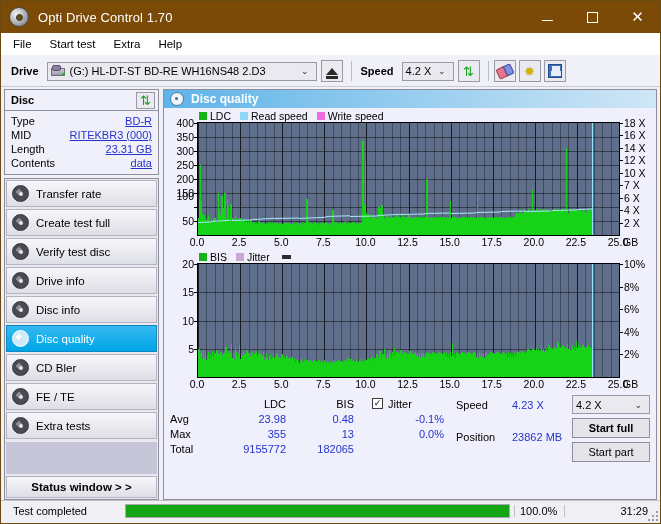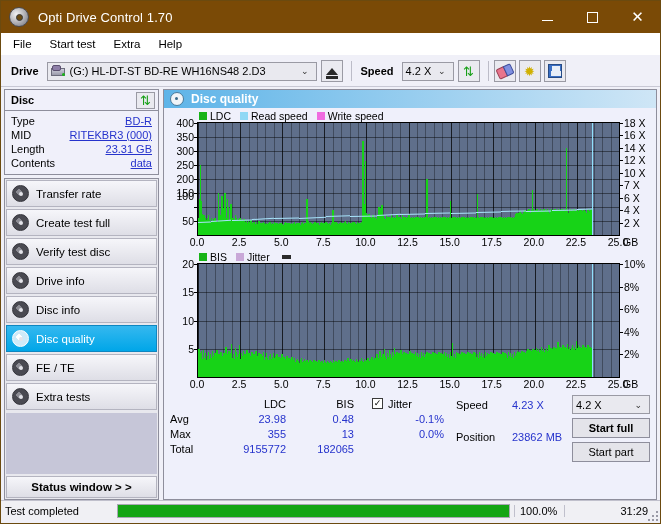--- a/index.html
+++ b/index.html
@@ -164,21 +164,21 @@
   .sp-v{color:#2633cc;width:74px;}
   .right-ctrl{position:absolute;right:6px;top:3px;width:78px;}
   .right-ctrl .combo{width:78px;height:19px;margin-bottom:4px;}
   .act-btn{width:78px;height:20px;background:#e4e4ea;border:1px solid #8e8e9c;box-sizing:border-box;
     display:flex;align-items:center;justify-content:center;font-size:11px;margin-bottom:4px;}
   .act-btn.bold{font-weight:bold;}
 
   
   .statusbar{height:20px;display:flex;align-items:center;border-top:1px solid #c0c0cc;
     background:#f0f0f4;font-size:11px;box-sizing:border-box;}
-  .sb-msg{width:108px;padding-left:4px;}
+  .sb-msg{width:108px;padding-left:12px;}
   .sb-prog{flex:1;height:14px;margin:0 4px;background:#fff;border:1px solid #a8a8b4;box-sizing:border-box;position:relative;}
   .sb-prog i{position:absolute;left:0;top:0;bottom:0;background:#14a514;}
   .sb-pct{width:50px;border-left:1px solid #c0c0cc;padding-left:5px;box-sizing:border-box;}
   .sb-time{width:96px;text-align:right;padding-right:12px;border-left:1px solid #c0c0cc;box-sizing:border-box;}
   .grip{position:absolute;right:2px;bottom:2px;width:10px;height:10px;}
   .grip i{position:absolute;width:2px;height:2px;background:#9a9aa6;}
 </style>
 </head>
 <body>
 
@@ -293,20 +293,24 @@
           <span class="nav-ic"></span>
           <span>Drive info</span>
         </div>
         <div class="nav-btn">
           <span class="nav-ic"></span>
           <span>Disc info</span>
         </div>
         <div class="nav-btn active">
           <span class="nav-ic"></span>
           <span>Disc quality</span>
+        </div>
+        <div class="nav-btn">
+          <span class="nav-ic"></span>
+          <span>CD Bler</span>
         </div>
         <div class="nav-btn">
           <span class="nav-ic"></span>
           <span>FE / TE</span>
         </div>
         <div class="nav-btn">
           <span class="nav-ic"></span>
           <span>Extra tests</span>
         </div>
         <div class="nav-spacer"></div>

